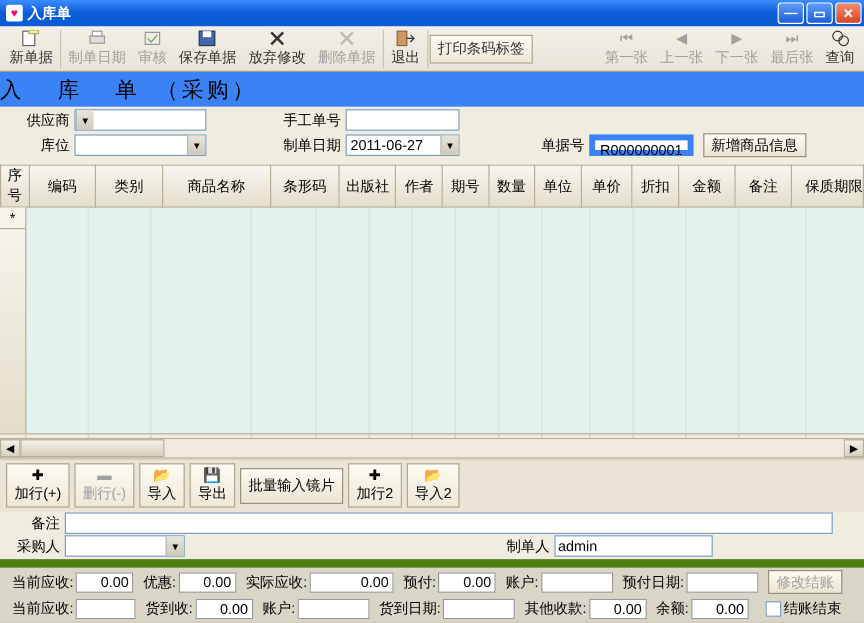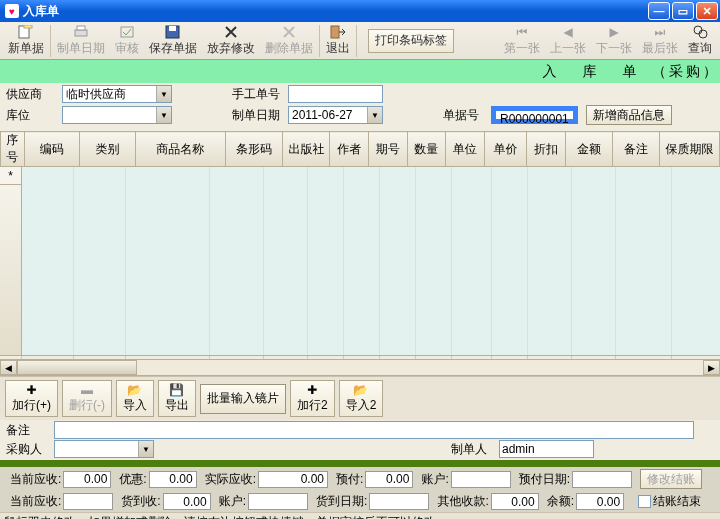--- a/index.html
+++ b/index.html
@@ -13,29 +13,29 @@
   .winbtn.min { background: linear-gradient(#5e9df8,#1c5ed9); }
   .winbtn.max { background: linear-gradient(#5e9df8,#1c5ed9); }
   .winbtn.close { background: linear-gradient(#f68b6d,#d9441f); }
 
   
   .toolbar { height: 38px; background: linear-gradient(#f3efe6,#e9e4d8); border-bottom: 1px solid #a89f86; display: flex; align-items: center; padding: 0 3px; position: relative;}
   .tbtn { display: flex; flex-direction: column; align-items: center; justify-content: center; padding: 1px 5px; height: 34px; font-size: 12px; color:#333; cursor:pointer;}
   .tbtn .ticon { height: 16px; width: 18px; display:flex; align-items:center; justify-content:center;}
   .tbtn.disabled { color:#a0a0a0; }
   .tsep { width:1px; height:32px; background:#c9c1ae; margin:0 1px;}
-  .tbtn.text-only{flex-direction:row;height:24px;border:1px solid #b0a98f;background:linear-gradient(#fdfbf3,#eee8d6);padding:3px 6px;margin-left:10px;}
-
-  
-  .doc-title { text-align: right; font-size: 14px; letter-spacing: 6px; padding: 3px 0 2px; background:#86efac; font-family:"SimSun";}
+  .tbtn.text-only{flex-direction:row;height:24px;border:1px solid #b0a98f;background:linear-gradient(#fdfbf3,#eee8d6);padding:3px 6px;}
+
+  
+  .doc-title { text-align: left; font-size: 18px; letter-spacing: 6px; padding: 3px 0 2px; background:#3b82f6; font-family:"SimSun";}
   .doc-title .sub { letter-spacing:3px; }
 
   .headerform { background:#f0ece0; padding: 2px 6px 4px; }
   .frow { display:flex; align-items:center; margin-bottom:2px;}
-  .lbl { width: 56px; padding-right:4px;}
+  .lbl { width: 56px; text-align:right; padding-right:4px;}
   .field { height:18px; border:1px solid #7b9ebd; background:#fff; font-size:12px; padding:0 2px;}
   .combo { height:18px;border:1px solid #7b9ebd;background:#fff;display:flex;align-items:center;}
   .combo span{flex:1;padding:0 3px;}
   .combo .arrow{width:15px;height:16px;background:linear-gradient(#e8e5dc,#cfc9b8);border-left:1px solid #aaa;display:flex;align-items:center;justify-content:center;font-size:8px;}
   .btn { height:20px; border:1px solid #9a937c; background:linear-gradient(#fdfbf3,#eae4d1); padding: 0 6px; display:inline-flex; align-items:center;}
   .ro { background:#fff;border:5px solid #3b82f6;padding:1px 4px;height:18px;display:inline-block;min-width:80px;}
 
   
   .gridwrap { height: 228px; background:#e4f2ef; overflow:hidden;}
   .grid { width: calc(100% - 0px); border-collapse: collapse; table-layout:fixed;}
@@ -184,21 +184,20 @@
 
 <div class="doc-title">
   <span>入　库　单</span>
   <span class="sub">（采购）</span>
 </div>
 
 <div class="headerform">
   <div class="frow">
     <span class="lbl">供应商</span>
     <div class="combo" style="width:110px">
-        <span>临时供应商</span>
         <div class="arrow">▼</div>
       </div>
     <span style="width:60px"></span>
     <span class="lbl">手工单号</span>
     <input class="field" style="width: 95px;" value="">
   </div>
   <div class="frow">
     <span class="lbl">库位</span>
     <div class="combo" style="width:110px">
         <span></span>
@@ -231,21 +230,21 @@
           <th style="width: 54px;">条形码</th>
           <th style="width: 44px;">出版社</th>
           <th style="width: 36px;">作者</th>
           <th style="width: 36px;">期号</th>
           <th style="width: 36px;">数量</th>
           <th style="width: 36px;">单位</th>
           <th style="width: 40px;">单价</th>
           <th style="width: 36px;">折扣</th>
           <th style="width: 44px;">金额</th>
           <th style="width: 44px;">备注</th>
-          <th style="width: 56px;">保质期限</th>
+          <th style="width: 56px; text-align: right;">保质期限</th>
         </tr>
       </thead>
     </table>
   <div class="gridbody" id="gridbody">
       <div class="gc gutter" style="width: 22px;">
         <div class="star">*</div>
       </div>
       <div class="gc" style="width: 52px;"></div>
       <div class="gc" style="width: 52px;"></div>
       <div class="gc" style="width: 84px;"></div>
@@ -323,21 +322,21 @@
     <input class="field" style="width: 640px;" value="">
   </div>
   <div class="frow">
     <span class="lbl" style="width:48px">采购人</span>
     <div class="combo" style="width:100px">
         <span></span>
         <div class="arrow">▼</div>
       </div>
     <span style="flex:1"></span>
     <span class="lbl" style="width:48px">制单人</span>
-    <input class="field" style="width: 95px;" value="admin">
+    <input class="field" style="width: 132px;" value="admin">
     <span style="width:120px"></span>
   </div>
 </div>
 
 <div class="bottomband">
   <span class="lbl2">当前应收:</span>
     <span class="numfield">0.00</span>
   <span class="lbl2">优惠:</span>
     <span class="numfield">0.00</span>
   <span class="lbl2">实际应收:</span>

